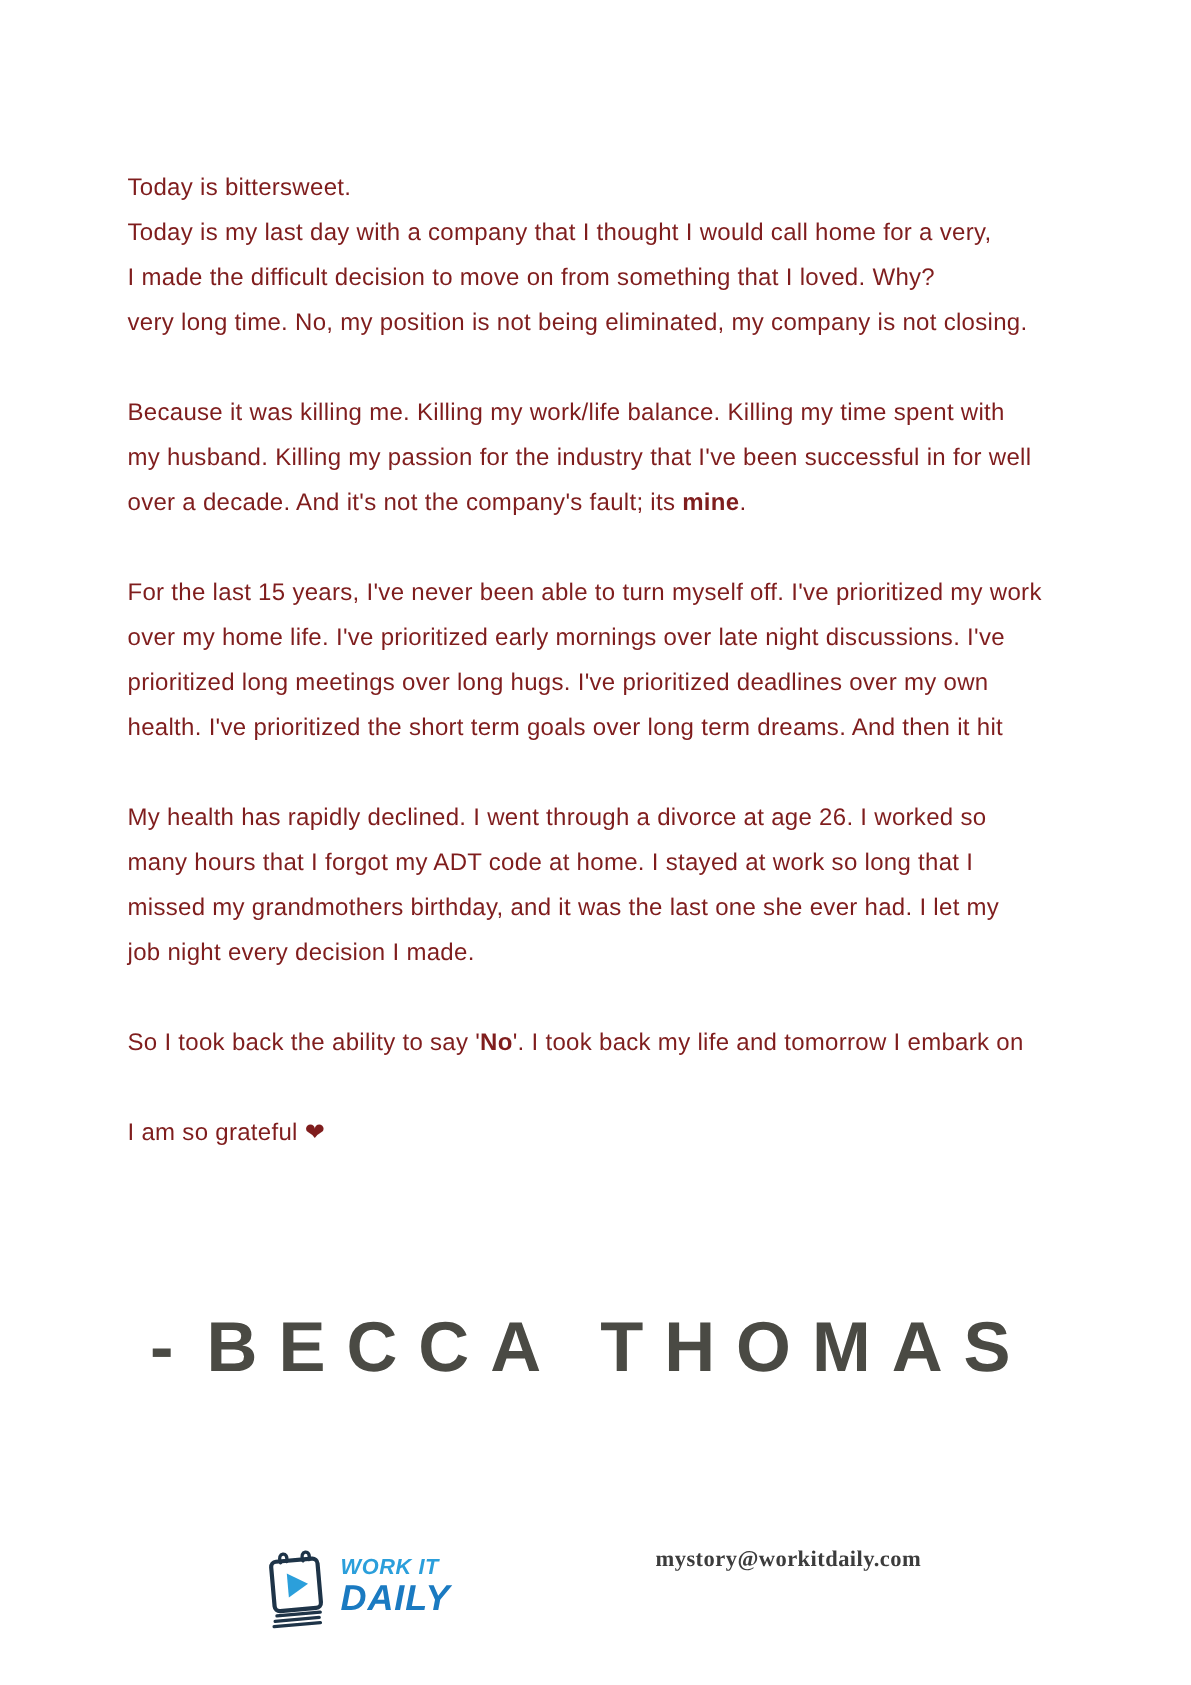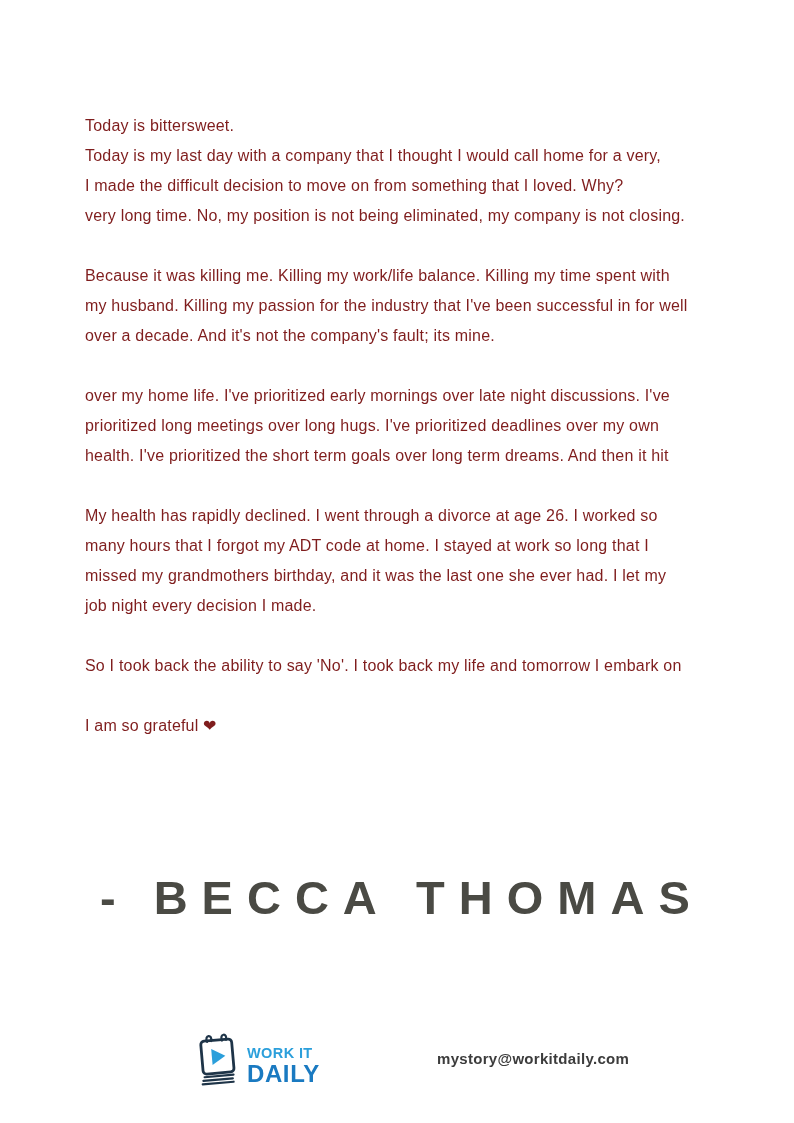--- a/index.html
+++ b/index.html
@@ -25,47 +25,48 @@
   }
   .para {
     margin: 0 0 30px 0;
   }
   .para:last-child { margin-bottom: 17px; }
   .line {
     line-height: 30px;
     white-space: nowrap;
     letter-spacing: 0.2px;
   }
-  .line .b { font-weight: normal; }
+  .line .b { font-weight: bold; }
   .line .i { font-style: italic; }
   .signature {
     position: absolute;
     left: 100px;
     top: 874px;
     color: #4a4a44;
     font-weight: bold;
     font-size: 47px;
     line-height: 47px;
     letter-spacing: 14px;
     white-space: nowrap;
   }
-  .sig-name { margin-left: 24px; }
+  .sig-name { margin-left: 8px; }
   .footer {
     position: absolute;
     left: 0;
     top: 1028px;
     width: 794px;
     height: 60px;
   }
   .logo {
     position: absolute;
-    left: 195px;
+    left: 175px;
     top: 2px;
     display: flex;
-    align-items: flex-end;
+    align-items: center;
+    font-style: italic;
   }
   .logo-icon { display: block; }
   .logo-text {
     display: flex;
     flex-direction: column;
     margin-left: 6px;
     line-height: 1;
   }
   .logo-line1 {
     color: #2b9fdb;
@@ -76,46 +77,48 @@
   }
   .logo-line2 {
     color: #1a7ac1;
     font-weight: bold;
     font-size: 24px;
     letter-spacing: 0.6px;
   }
   .email {
     position: absolute;
     left: 437px;
-    top: 22px;
+    top: 4px;
     color: #3c3c3c;
     font-weight: 600;
     font-size: 15px;
     letter-spacing: 0.3px;
     white-space: nowrap;
+    font-family: Liberation Serif, serif;
   }
 </style>
 </head>
 <body>
 
 <div class="page">
 
   <div class="letter-body">
       <div class="para">
         <div class="line"><span>Today is bittersweet.</span></div>
         <div class="line"><span>Today is my last day with a company that I thought I would call home for a very,</span></div>
         <div class="line"><span>I made the difficult decision to move on from something that I loved. Why?</span></div>
         <div class="line"><span>very long time. No, my position is not being eliminated, my company is not closing.</span></div>
       </div>
       <div class="para">
         <div class="line"><span>Because it was killing me. Killing my work/life balance. Killing my time spent with</span></div>
         <div class="line"><span>my husband. Killing my passion for the industry that I've been successful in for well</span></div>
         <div class="line"><span>over a decade. And it's not the company's fault; its </span><span class="b">mine</span><span>.</span></div>
       </div>
       <div class="para">
+        <div class="line"><span>For the last 15 years, I've never been able to turn myself off. I've prioritized my work</span></div>
         <div class="line"><span>over my home life. I've prioritized early mornings over late night discussions. I've</span></div>
         <div class="line"><span>prioritized long meetings over long hugs. I've prioritized deadlines over my own</span></div>
         <div class="line"><span>health. I've prioritized the short term goals over long term dreams. And then it hit</span></div>
       </div>
       <div class="para">
         <div class="line"><span>My health has rapidly declined. I went through a divorce at age 26. I worked so</span></div>
         <div class="line"><span>many hours that I forgot my ADT code at home. I stayed at work so long that I</span></div>
         <div class="line"><span>missed my grandmothers birthday, and it was the last one she ever had. I let my</span></div>
         <div class="line"><span>job night every decision I made.</span></div>
       </div>

